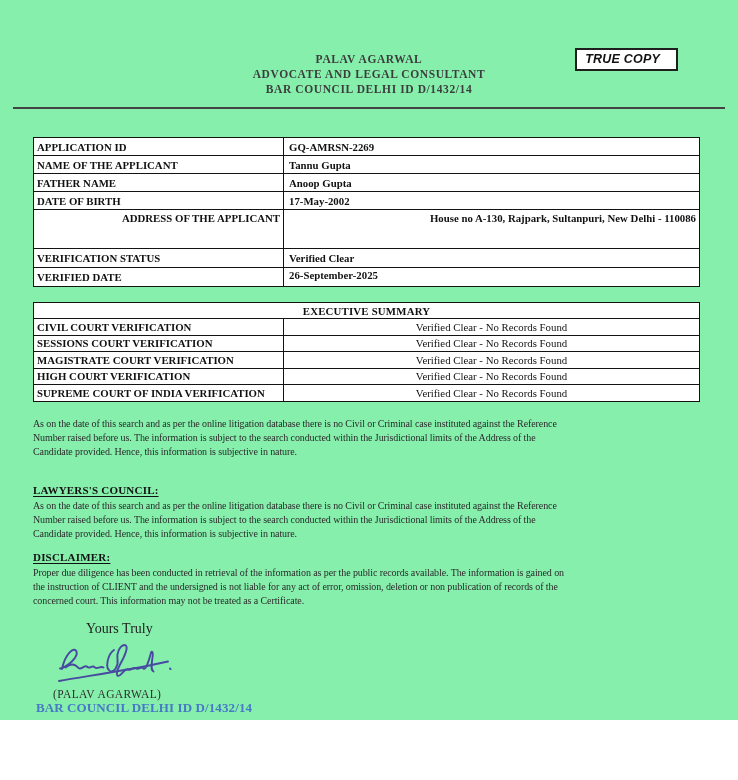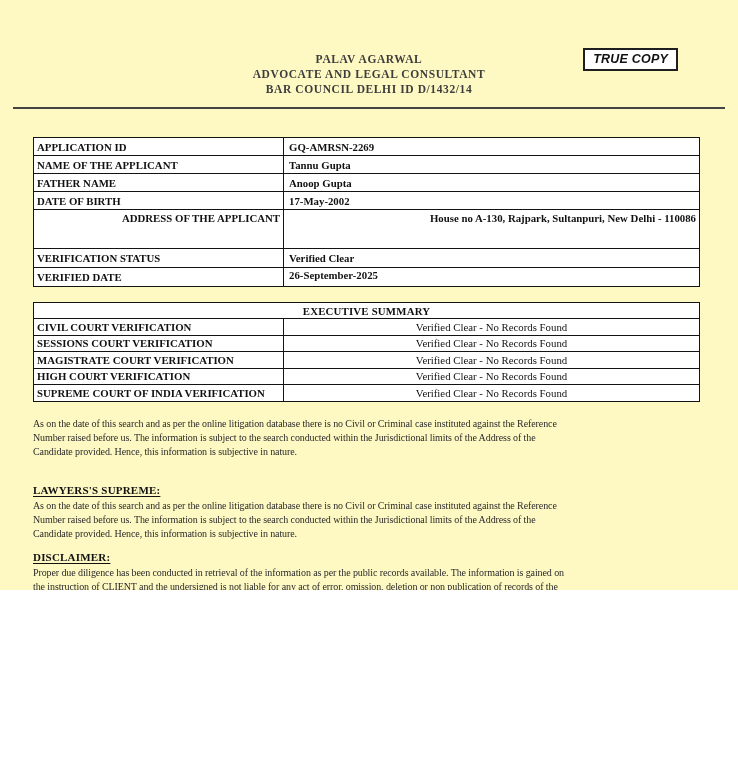--- a/index.html
+++ b/index.html
@@ -1,36 +1,36 @@
 <!DOCTYPE html>
 <html><head>
 <meta charset="utf-8">
 <style>
   * { margin:0; padding:0; box-sizing:border-box; }
   html,body { background:#ffffff; }
   .page {
     position:relative;
-    width:738px; height:590px;
-    background:#fef9c3;
+    width:738px; height:720px;
+    background:#86efac;
     font-family:"Liberation Serif","DejaVu Serif",serif;
     color:#1c1c1c;
     overflow:hidden;
     margin:0 auto;
   }
 
   
   .letterhead {
     position:absolute; top:52px; left:0; width:738px;
     text-align:center; font-weight:bold;
     font-size:11.5px; line-height:15px;
     color:#3d3d3d; letter-spacing:0.6px;
   }
   .true-copy {
     position:absolute; top:48px; right:60px;
-    border:2px solid #1f1f1f; padding:2px 8px 3px 8px;
+    border:2px solid #1f1f1f; padding:2px 16px 3px 8px;
     font-family:"Liberation Sans",sans-serif;
     font-style:italic; font-weight:bold; font-size:12.5px;
     color:#111; letter-spacing:0.2px; background:#fff;
   }
   .rule {
     position:absolute; top:107px; left:13px; right:13px;
     border-top:2px solid #444;
   }
   .report-title {
     position:absolute; top:115px; left:0; width:674px;
@@ -182,21 +182,21 @@
     </tbody>
   </table>
 
   <div class="section section-conclusion">
     <div class="section-body">As on the date of this search and as per the online litigation database there is no Civil or Criminal case instituted against the Reference
 Number raised before us. The information is subject to the search conducted within the Jurisdictional limits of the Address of the
 Candidate provided. Hence, this information is subjective in nature.</div>
   </div>
 
   <div class="section section-lawyers">
-    <div class="section-heading">LAWYERS'S SUPREME:</div>
+    <div class="section-heading">LAWYERS'S COUNCIL:</div>
     <div class="section-body">As on the date of this search and as per the online litigation database there is no Civil or Criminal case instituted against the Reference
 Number raised before us. The information is subject to the search conducted within the Jurisdictional limits of the Address of the
 Candidate provided. Hence, this information is subjective in nature.</div>
   </div>
 
   <div class="section section-disclaimer">
     <div class="section-heading">DISCLAIMER:</div>
     <div class="section-body">Proper due diligence has been conducted in retrieval of the information as per the public records available. The information is gained on
 the instruction of CLIENT and the undersigned is not liable for any act of error, omission, deletion or non publication of records of the
 concerned court. This information may not be treated as a Certificate.</div>

